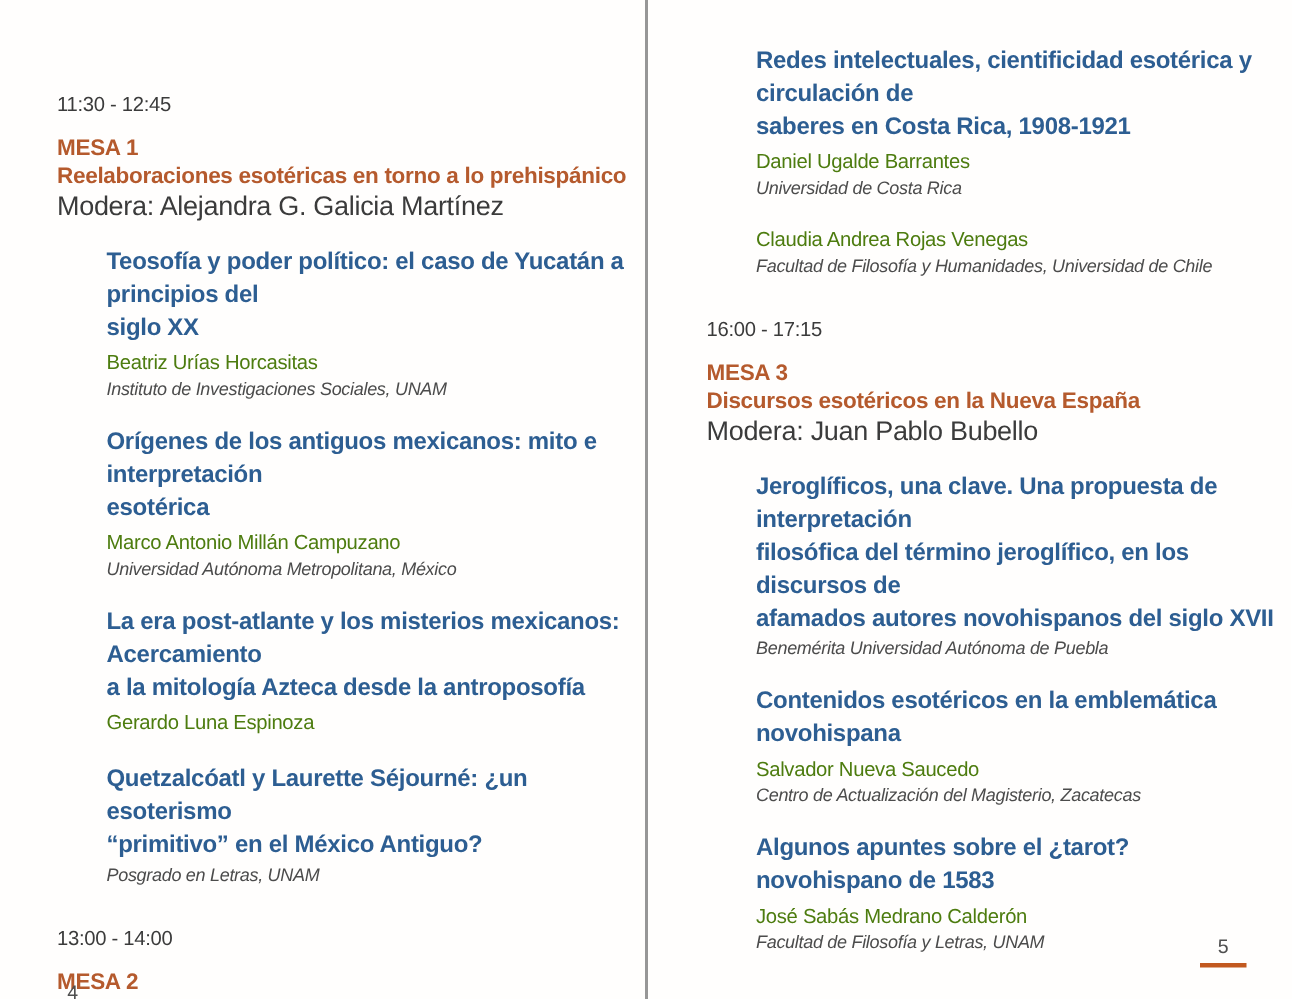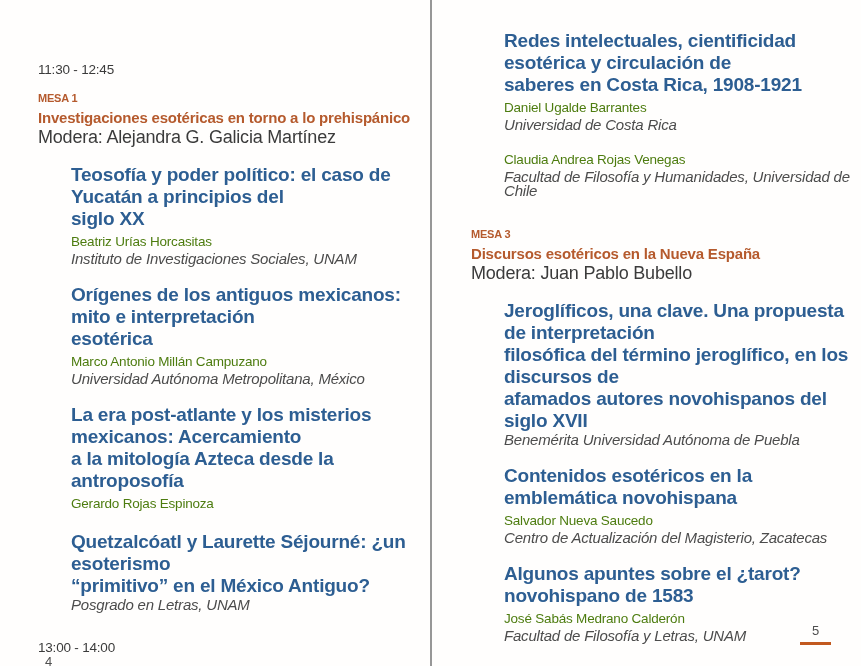--- a/index.html
+++ b/index.html
@@ -33,56 +33,56 @@
   .session:first-child, .no-top { margin-top: 0; }
 
   .time {
     font-size: 13.5px;
     line-height: 18px;
     color: #3b3b3b;
     white-space: pre-line;
   }
   .mesa {
     margin-top: 10px;
-    font-size: 11px;
+    font-size: 15px;
     font-weight: bold;
     color: #b55a2d;
     line-height: 19px;
   }
   .session-title {
     font-size: 15px;
     font-weight: bold;
     color: #b55a2d;
     line-height: 19px;
     white-space: pre-line;
   }
   .moderator {
     font-size: 18px;
     line-height: 18px;
     color: #3b3b3b;
     margin-top: 1px;
   }
 
   .talk { margin-top: 18px; margin-left: 33px; }
   .talk-title {
-    font-size: 19px;
+    font-size: 16px;
     font-weight: bold;
     color: #2d5e92;
     line-height: 22px;
     white-space: pre-line;
   }
   .talk-title em { font-style: italic; }
   .speaker {
     font-size: 13.5px;
     line-height: 19px;
     color: #4d7c0f;
     margin-top: 2px;
   }
   .affiliation {
-    font-size: 15px;
+    font-size: 12px;
     font-style: italic;
     line-height: 14px;
     color: #4c4c4c;
     margin-top: 1px;
   }
 
   .pagenum {
     position: absolute;
     bottom: 21px;
     width: 31px;
@@ -101,41 +101,41 @@
 
 <div class="spread">
 
   <div class="divider"></div>
 
   <section class="page left">
 
     <div class="session">
       <div class="time">11:30 - 12:45</div>
       <div class="mesa">MESA 1</div>
-      <div class="session-title">Investigaciones esotéricas en torno a lo prehispánico</div>
+      <div class="session-title">Reelaboraciones esotéricas en torno a lo prehispánico</div>
       <div class="moderator">Modera: Alejandra G. Galicia Martínez</div>
 
       <div class="talk">
         <div class="talk-title">Teosofía y poder político: el caso de Yucatán a principios del
 siglo XX</div>
         <div class="speaker">Beatriz Urías Horcasitas</div>
         <div class="affiliation">Instituto de Investigaciones Sociales, UNAM</div>
       </div>
 
       <div class="talk">
         <div class="talk-title">Orígenes de los antiguos mexicanos: mito e interpretación
 esotérica</div>
         <div class="speaker">Marco Antonio Millán Campuzano</div>
         <div class="affiliation">Universidad Autónoma Metropolitana, México</div>
       </div>
 
       <div class="talk">
         <div class="talk-title">La era post-atlante y los misterios mexicanos: Acercamiento
 a la mitología Azteca desde la antroposofía</div>
-        <div class="speaker">Gerardo Rojas Espinoza</div>
+        <div class="speaker">Gerardo Luna Espinoza</div>
       </div>
 
       <div class="talk">
         <div class="talk-title">Quetzalcóatl y Laurette Séjourné: ¿un esoterismo
 “primitivo” en el México Antiguo?</div>
         <div class="affiliation">Posgrado en Letras, UNAM</div>
       </div>
     </div>
 
     <div class="session">
@@ -159,20 +159,21 @@
         <div class="affiliation">Universidad de Costa Rica</div>
       </div>
 
       <div class="talk">
         <div class="speaker">Claudia Andrea Rojas Venegas</div>
         <div class="affiliation">Facultad de Filosofía y Humanidades, Universidad de Chile</div>
       </div>
     </div>
 
     <div class="session">
+      <div class="time">16:00 - 17:15</div>
       <div class="mesa">MESA 3</div>
       <div class="session-title">Discursos esotéricos en la Nueva España</div>
       <div class="moderator">Modera: Juan Pablo Bubello</div>
 
       <div class="talk">
         <div class="talk-title">Jeroglíficos, una clave. Una propuesta de interpretación
 filosófica del término jeroglífico, en los discursos de
 afamados autores novohispanos del siglo XVII</div>
         <div class="affiliation">Benemérita Universidad Autónoma de Puebla</div>
       </div>

